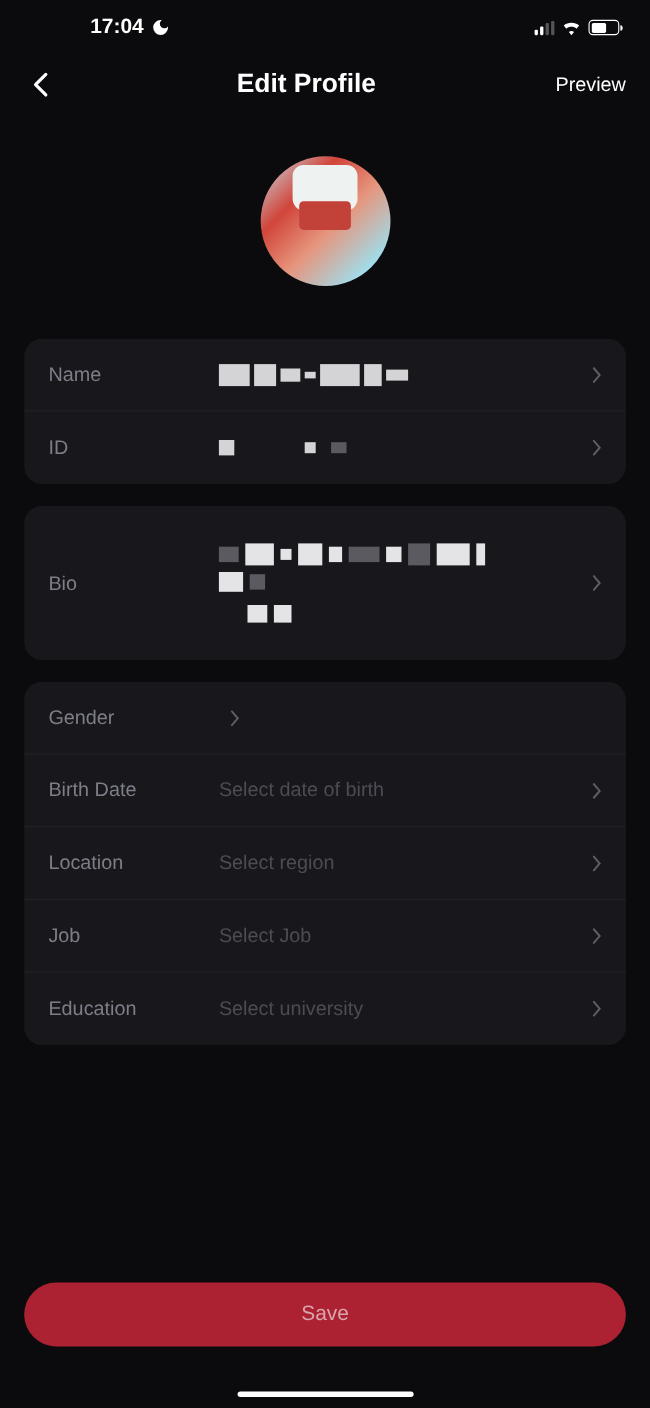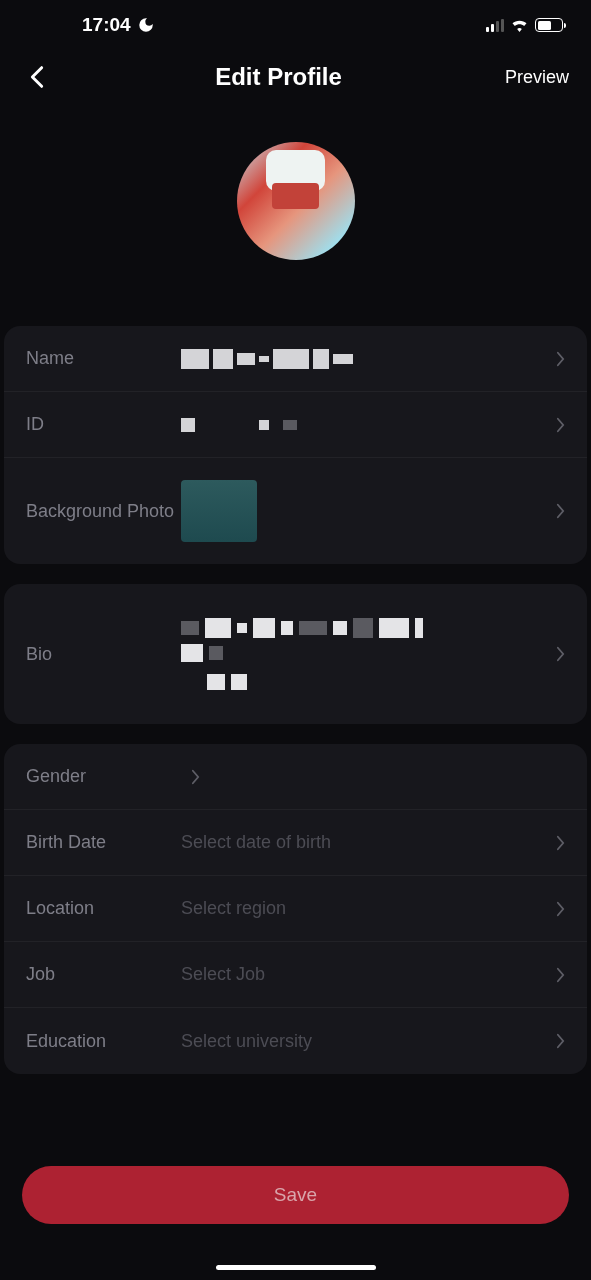--- a/index.html
+++ b/index.html
@@ -135,22 +135,21 @@
       content:'';
       position:absolute;
       top:35%; left:30%;
       width:40%;
       height:22%;
       background:#c24239;
       border-radius:4px;
     }
     
     .content {
-      padding: 0 4px;
-      margin-top: 18px;
+      padding: 0 22px;
     }
     
     .card {
       background: #17171c;
       border-radius: 16px;
       overflow:hidden;
       margin-bottom: 20px;
     }
     
     .row {
@@ -307,31 +306,20 @@
       </div>
     </div>
     <div class="row">
       <div class="row-label">ID</div>
       <div class="row-value">
         <div class="name-pixels" style="gap:14px;">
           <span style="width:14px;height:14px;"></span>
           <span style="width:10px;height:10px;margin-left:50px;"></span>
           <span style="width:14px;height:10px;background:#5a5a60;"></span>
         </div>
-      </div>
-      <div class="chevron">
-        <svg width="9" height="16" viewBox="0 0 10 18" fill="none" stroke="#5e5e66" stroke-width="2" stroke-linecap="round">
-            <polyline points="2,2 8,9 2,16"></polyline>
-          </svg>
-      </div>
-    </div>
-    <div class="row tall">
-      <div class="row-label">Background Photo</div>
-      <div class="row-value">
-        <div class="bg-photo-thumb"></div>
       </div>
       <div class="chevron">
         <svg width="9" height="16" viewBox="0 0 10 18" fill="none" stroke="#5e5e66" stroke-width="2" stroke-linecap="round">
             <polyline points="2,2 8,9 2,16"></polyline>
           </svg>
       </div>
     </div>
   </div>
 
   <div class="card">

